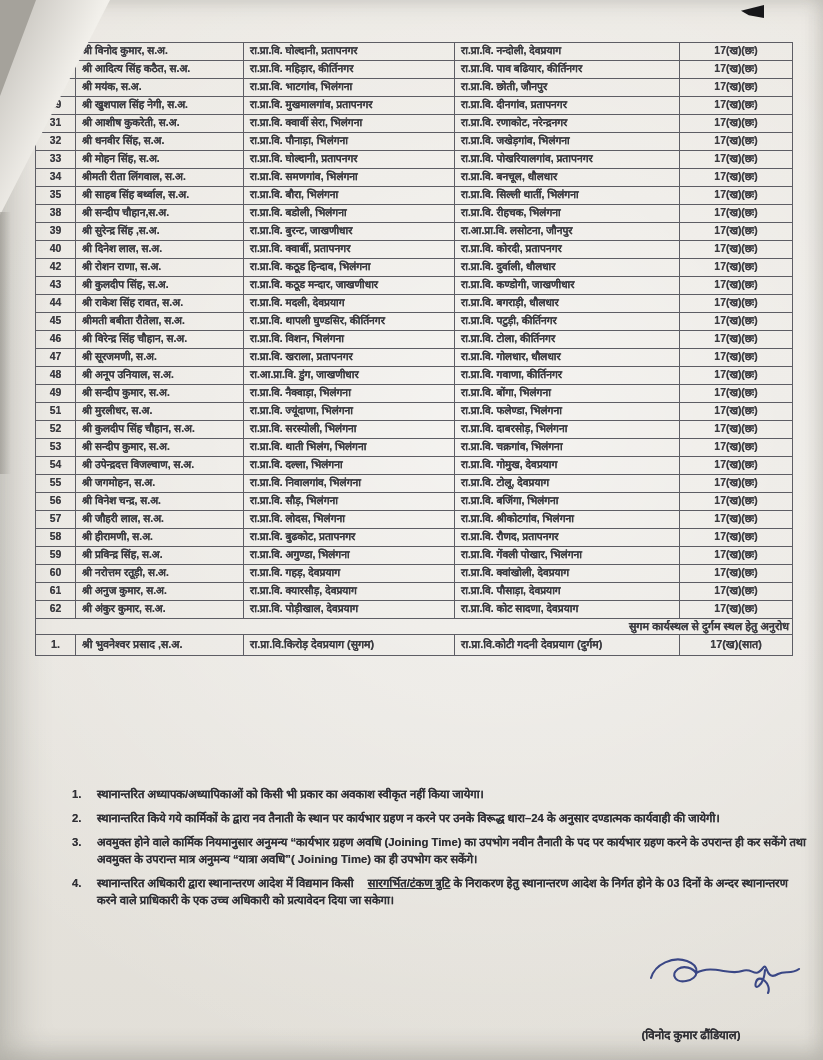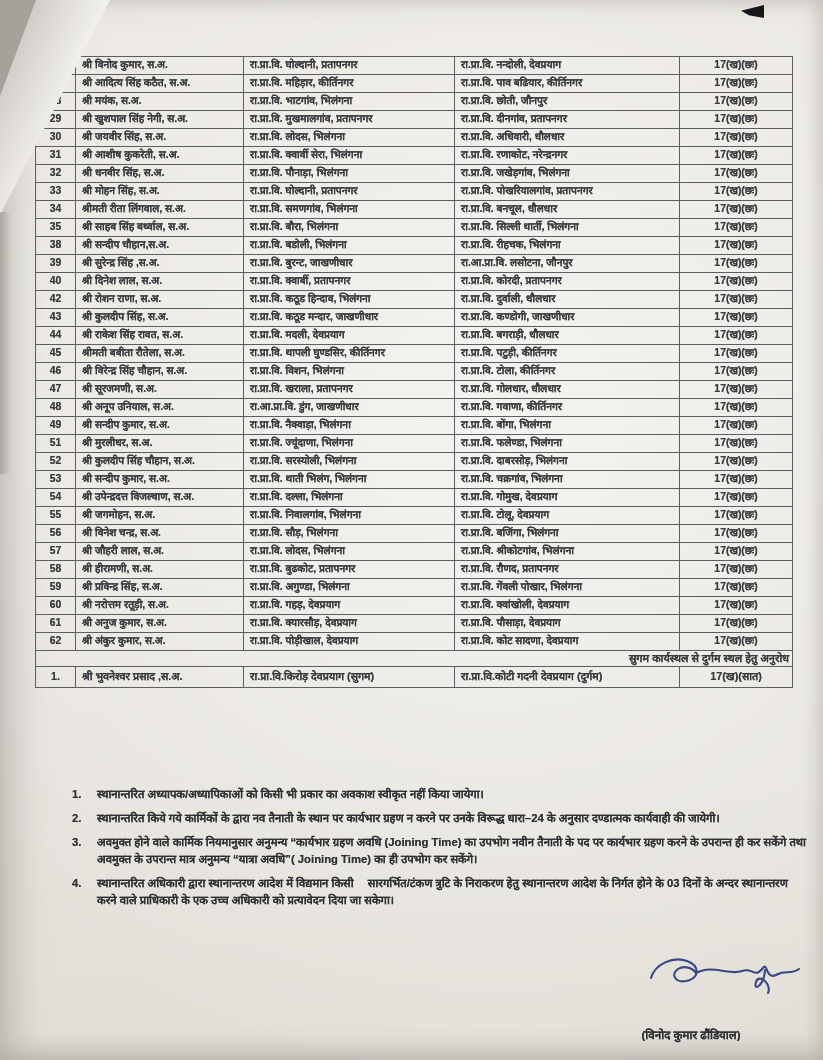--- a/index.html
+++ b/index.html
@@ -9,40 +9,40 @@
     font-family:"Liberation Sans","DejaVu Sans",sans-serif;
   }
   .page{
     position:absolute;inset:0;
     background:
       radial-gradient(120% 90% at 60% 40%, rgba(255,255,255,.55), rgba(255,255,255,0) 70%),
       linear-gradient(180deg,#eae7e1 0%,#e7e4de 60%,#e2dfd8 100%);
     box-shadow: inset 22px 0 30px rgba(120,117,110,.22), inset 0 -10px 22px rgba(120,117,110,.22), inset -6px 0 14px rgba(120,117,110,.12);
   }
   
-  .table-wrap{position:absolute;left:35px;top:56px;width:757px;}
+  .table-wrap{position:absolute;left:35px;top:42px;width:757px;}
   table{border-collapse:collapse;table-layout:fixed;width:757px;}
   col.w-sn{width:40px}col.w-name{width:168px}col.w-from{width:211px}col.w-to{width:225px}col.w-code{width:113px}
   td{
     border:1px solid #5d5d64;
     height:17px;padding:0 3px;
     font-size:10.4px;font-weight:600;line-height:1.05;
     color:#3b3b40;text-shadow:0 0 .6px rgba(45,45,52,.75);
     white-space:nowrap;overflow:hidden;
   }
   td.c-sn,td.c-code{text-align:center;}
   td.c-name,td.c-from,td.c-to{text-align:left;padding-left:6px;}
   tr.sect td{border:1px solid #5d5d64;text-align:right;font-weight:700;font-size:11px;height:15px;}
   tr.special td{height:20px;font-size:10.8px;}
   
   .notes{position:absolute;left:70px;top:786px;width:738px;list-style:none;margin:0;padding:0;}
   .notes li{position:relative;padding-left:27px;margin-bottom:7px;
     font-size:11.3px;font-weight:600;line-height:1.5;color:#2f2f34;text-shadow:0 0 .6px rgba(45,45,52,.7);}
   .notes li .num{position:absolute;left:2px;top:0;}
-  .notes .u{padding-left:11px;}
+  .notes .u{text-decoration:underline;padding-left:11px;}
   
   .sig{position:absolute;right:12px;top:946px;width:240px;text-align:center;}
   .sig svg{display:block;margin:0 0 2px auto;}
   .sig .line{font-size:11.6px;font-weight:700;color:#2e2e33;text-shadow:0 0 .6px rgba(45,45,52,.7);line-height:1.5;margin-top:32px;}
   
   .corner-gray{position:absolute;left:0;top:0;width:120px;height:260px;pointer-events:none;
     clip-path:polygon(0 0,56px 0,0 126px);background:#a5a29b;}
   .fold-band{position:absolute;left:0;top:0;width:130px;height:290px;pointer-events:none;
     clip-path:polygon(36px 0,110px 0,0 215px,0 96px);
     background:linear-gradient(113deg,#c6c3bd 6%,#f2f0eb 42%,#e4e1db 75%,#c9c6c0 96%);
@@ -89,27 +89,20 @@
             <td class="c-code">17(ख)(छः)</td>
           </tr>
           <tr>
             <td class="c-sn">29</td>
             <td class="c-name">श्री खुशपाल सिंह नेगी, स.अ.</td>
             <td class="c-from">रा.प्रा.वि. मुखमालगांव, प्रतापनगर</td>
             <td class="c-to">रा.प्रा.वि. दीनगांव, प्रतापनगर</td>
             <td class="c-code">17(ख)(छः)</td>
           </tr>
           <tr>
-            <td class="c-sn">30</td>
-            <td class="c-name">श्री जयवीर सिंह, स.अ.</td>
-            <td class="c-from">रा.प्रा.वि. लोदस, भिलंगना</td>
-            <td class="c-to">रा.प्रा.वि. अधिवारी, धौलधार</td>
-            <td class="c-code">17(ख)(छः)</td>
-          </tr>
-          <tr>
             <td class="c-sn">31</td>
             <td class="c-name">श्री आशीष कुकरेती, स.अ.</td>
             <td class="c-from">रा.प्रा.वि. क्वार्वी सेरा, भिलंगना</td>
             <td class="c-to">रा.प्रा.वि. रणाकोट, नरेन्द्रनगर</td>
             <td class="c-code">17(ख)(छः)</td>
           </tr>
           <tr>
             <td class="c-sn">32</td>
             <td class="c-name">श्री धनवीर सिंह, स.अ.</td>
             <td class="c-from">रा.प्रा.वि. पौनाड़ा, भिलंगना</td>

